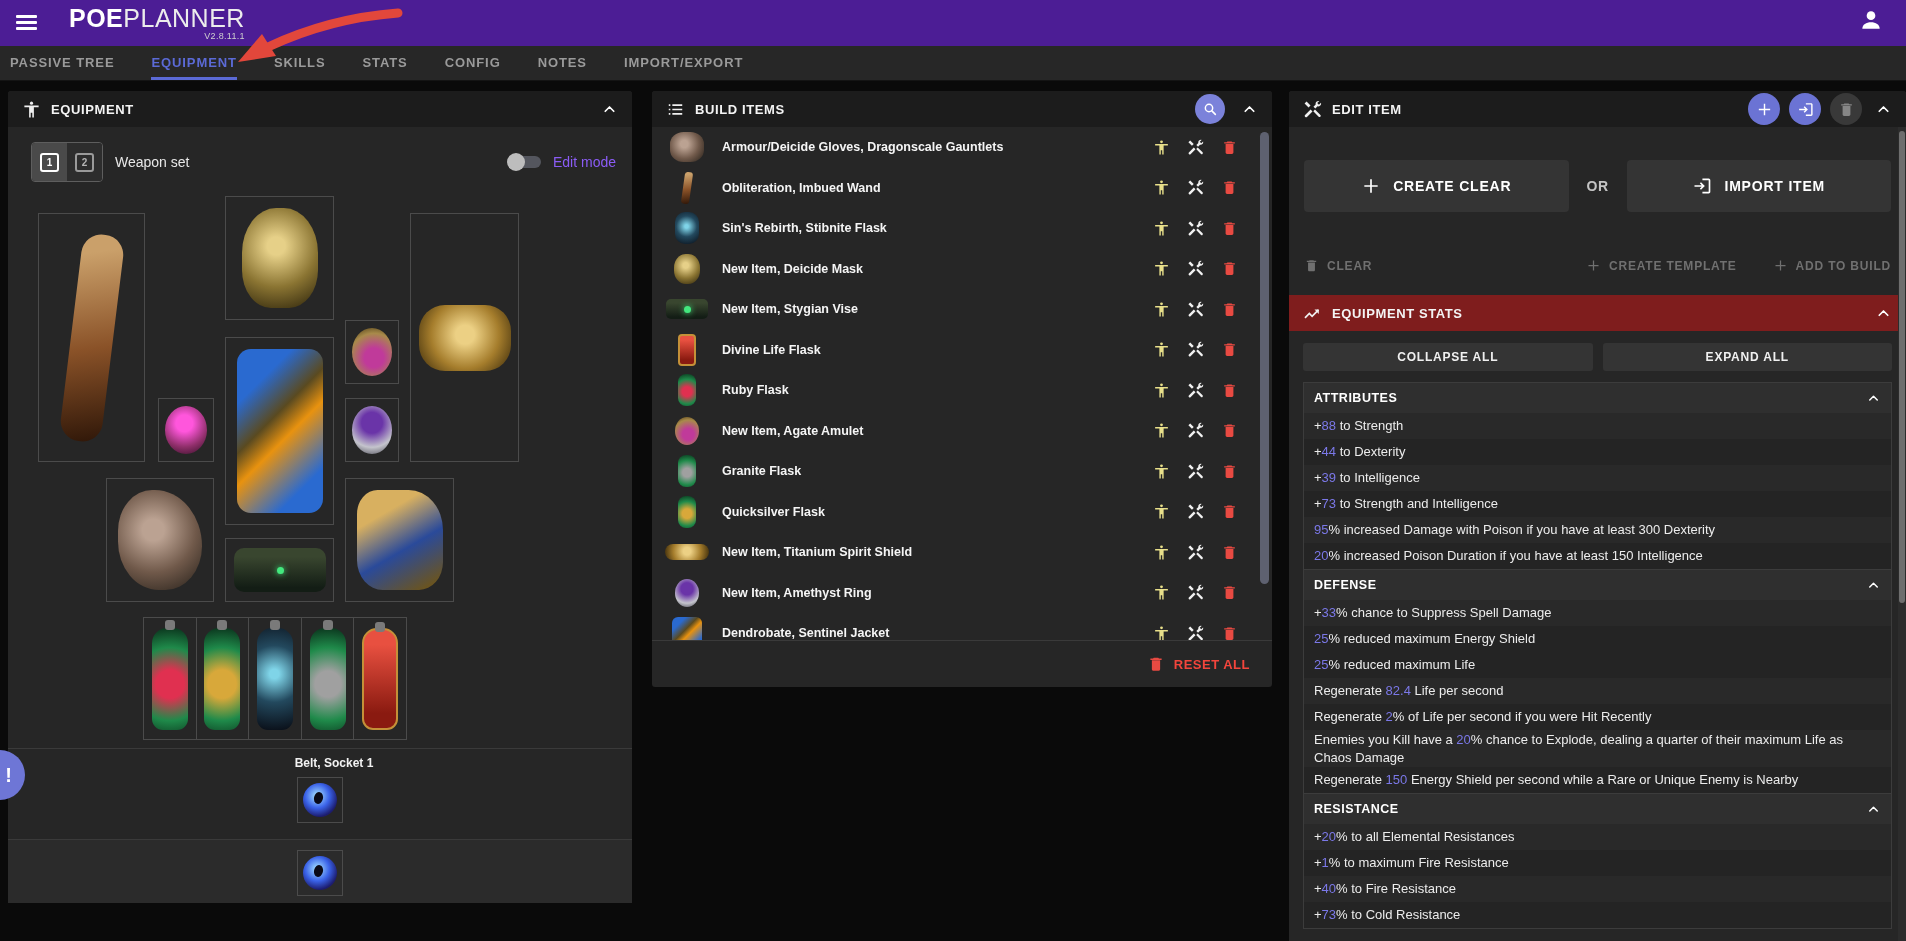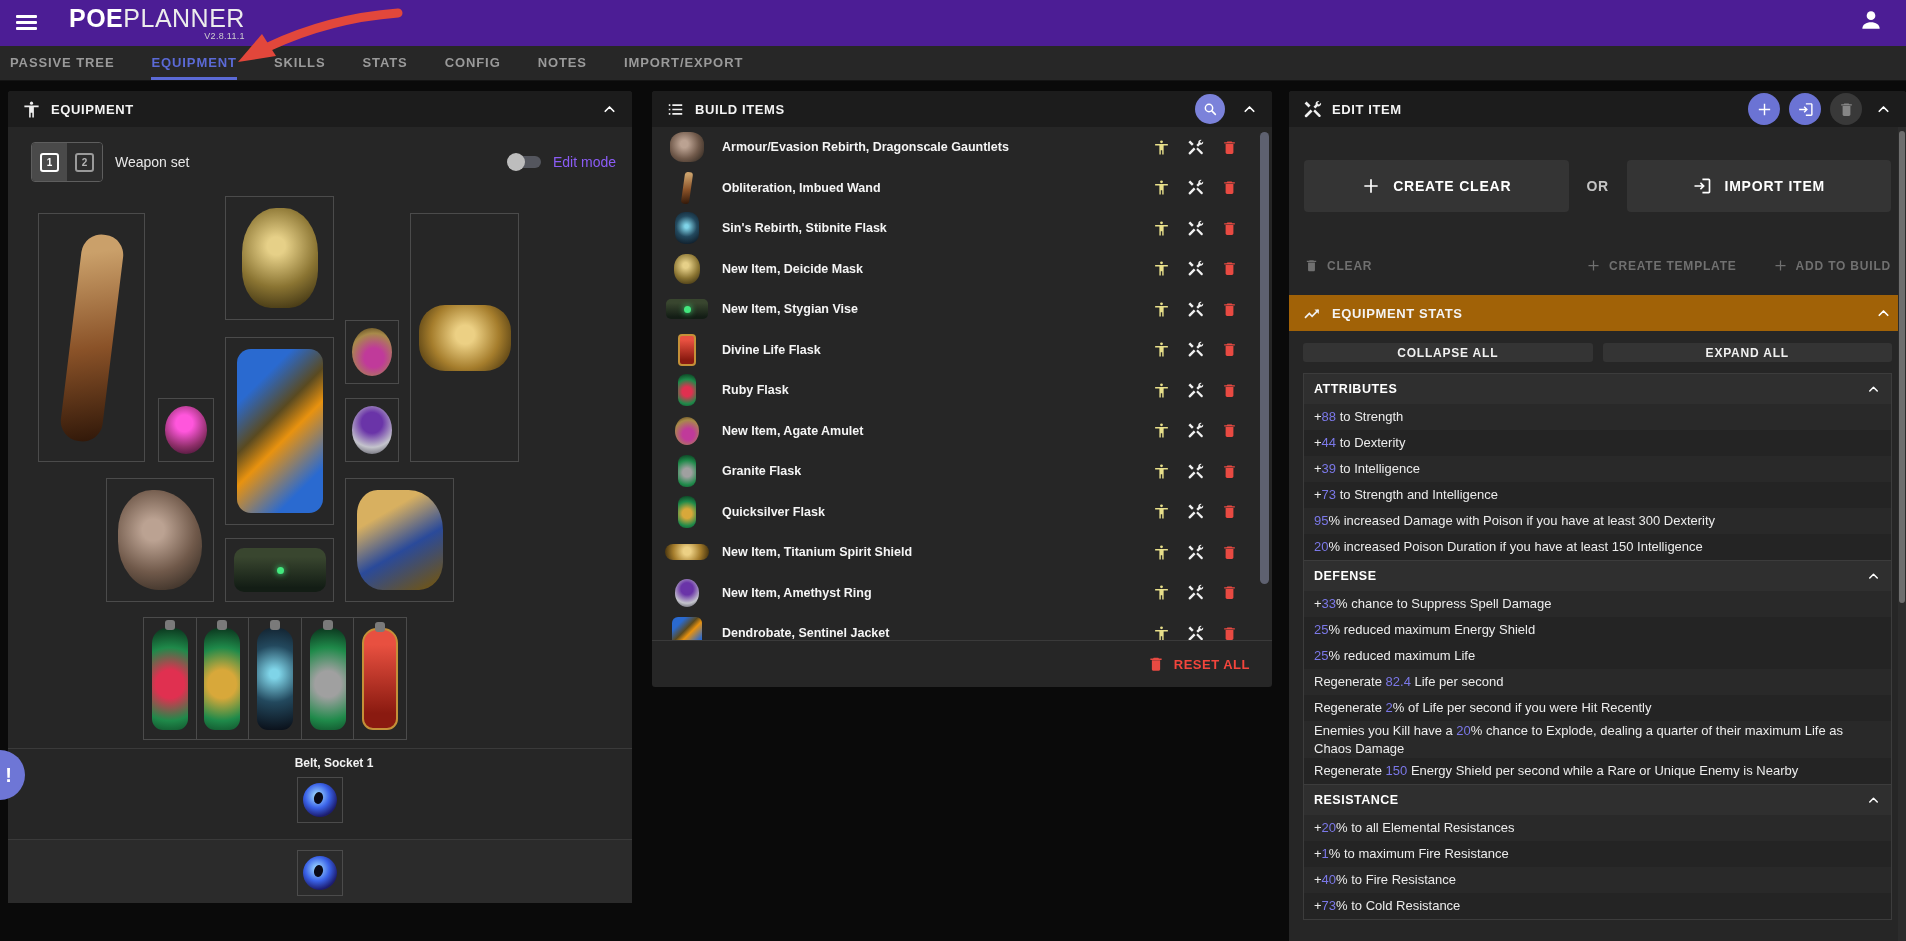--- a/index.html
+++ b/index.html
@@ -161,25 +161,25 @@
   .create-row{display:flex;align-items:center;gap:18px;margin-top:33px;}
   .big-btn{flex:1;height:52px;background:#343434;border-radius:4px;display:flex;align-items:center;
            justify-content:center;gap:12px;font-size:14px;font-weight:700;letter-spacing:.8px;color:#fff;cursor:pointer;}
   .big-btn .ic{width:20px;height:20px;}
   .or{font-size:14px;font-weight:700;color:#c4c4c4;letter-spacing:.5px;}
   .actions-row{display:flex;align-items:flex-end;margin-top:46px;color:#707070;font-size:12px;
                font-weight:700;letter-spacing:.8px;}
   .action{display:flex;align-items:center;gap:8px;cursor:pointer;color:#707070;}
   .action .ic{width:15px;height:15px;}
   .actions-gap{width:36px;}
-  .stats-header{margin-top:22px;height:36px;background:#a16207;display:flex;align-items:center;
+  .stats-header{margin-top:22px;height:36px;background:#7f1d1d;display:flex;align-items:center;
                 padding:0 14px;gap:10px;}
   .stats-body{padding:12px 14px 0 14px;}
   .collapse-row{display:flex;gap:10px;margin-bottom:11px;}
-  .small-btn{flex:1;height:19px;background:#343434;border-radius:3px;display:flex;align-items:center;
+  .small-btn{flex:1;height:28px;background:#343434;border-radius:3px;display:flex;align-items:center;
              justify-content:center;font-size:12px;font-weight:700;letter-spacing:.8px;color:#f0f0f0;cursor:pointer;}
   .sections{border:1px solid #3c3c3c;}
   .sec-header{height:30px;background:#2f2f2f;display:flex;align-items:center;padding:0 10px;
               font-size:12.5px;font-weight:700;letter-spacing:.5px;color:#fff;cursor:pointer;}
   .sec-header .chev{margin-left:auto;}
   .sec-header .ic{width:15px;height:15px;}
   .stat-row{min-height:24px;display:flex;align-items:center;padding:1px 10px;font-size:13px;
             color:#ececec;line-height:1.35;background:#242424;}
   .stat-row.alt{background:#292929;}
   .stat-row > span.txt{display:block;}
@@ -337,21 +337,21 @@
       </div>
       <svg class="ic chev" style="margin-left:6px" viewBox="0 0 24 24">
           <path d="M6 14.5l6-6 6 6" fill="none" stroke="currentColor" stroke-width="2.4" stroke-linecap="round" stroke-linejoin="round"></path>
         </svg>
     </div>
     <div class="build-list" id="build-list">
         <div class="build-row">
           <span class="thumb-box">
             <span class="art art-gloves"></span>
           </span>
-          <span class="item-name">Armour/Evasion Rebirth, Dragonscale Gauntlets</span>
+          <span class="item-name">Armour/Deicide Gloves, Dragonscale Gauntlets</span>
           <span class="row-actions">
             <span class="act act-equip">
               <svg class="ic " viewBox="0 0 24 24">
                 <circle cx="12" cy="4" r="2"></circle>
                 <path d="M21 9h-6v13h-2v-6h-2v6H9V9H3V7h18z"></path>
               </svg>
             </span>
             <span class="act act-edit">
               <svg class="ic " viewBox="0 0 24 24">
                 <path d="M2 4.5L4.5 2l5 5-2.5 2.5zM13.2 8.4l2.8-2.8c-.3-1.2.1-2.5 1-3.4 1-1 2.4-1.3 3.6-.9L18 3.9l2.1 2.1 2.6-2.6c.4 1.2.1 2.6-.9 3.6-.9.9-2.2 1.3-3.4 1l-2.8 2.8zM9.6 12l-7 7c-.6.6-.6 1.5 0 2.1l.3.3c.6.6 1.5.6 2.1 0l7-7zM13 14.2l6.8 6.8c.6.6 1.5.6 2.1 0l.1-.1c.6-.6.6-1.5 0-2.1L15.1 12z"></path>

